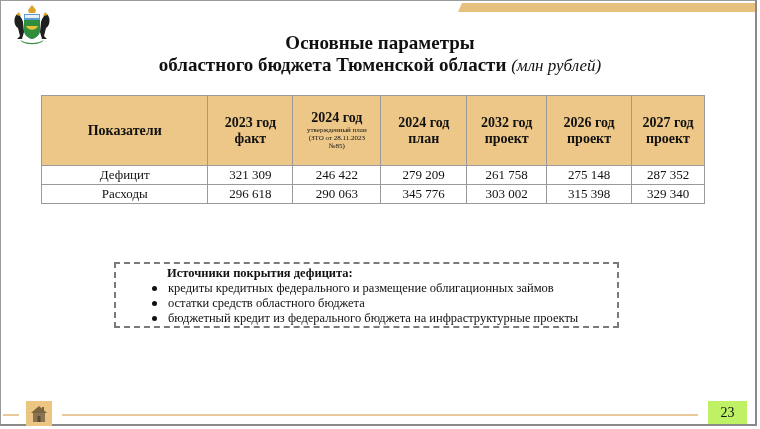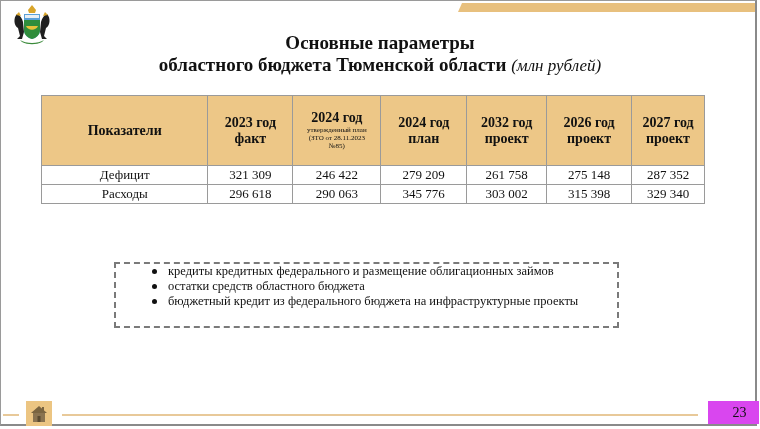--- a/index.html
+++ b/index.html
@@ -53,21 +53,21 @@
     border-radius: 50%; background: #111;
   }
   .footer-line-left { position: absolute; left: 3px; top: 414px; width: 16px; height: 2px; background: #e8c999; }
   .footer-line { position: absolute; left: 62px; top: 414px; width: 636px; height: 2px; background: #e8c999; }
   .home-btn {
     position: absolute; left: 26px; top: 401px; width: 26px; height: 25px;
     background: #ecc582; display: flex; align-items: center; justify-content: center;
   }
   .page-num {
     position: absolute; left: 708px; top: 401px; width: 39px; height: 23px;
-    background: #d946ef; font-size: 14px; display: flex; align-items: center; justify-content: center; padding-left: 12px;
+    background: #bef264; font-size: 14px; display: flex; align-items: center; justify-content: center;
   }
 </style>
 </head>
 <body>
 
 <div class="frame"></div>
 <div class="top-band"></div>
 
 <svg class="emblem" viewBox="0 0 48 42">
   <path d="M20 6 L24 1 L28 6 L27 9 L21 9 Z" fill="#d9a52a"></path>
@@ -130,20 +130,21 @@
       <td>290 063</td>
       <td>345 776</td>
       <td>303 002</td>
       <td>315 398</td>
       <td>329 340</td>
     </tr>
   </tbody>
 </table>
 
 <div class="sources">
+  <div class="head">Источники покрытия дефицита:</div>
   <ul>
     <li>кредиты кредитных федерального и размещение облигационных займов</li>
     <li>остатки средств областного бюджета</li>
     <li>бюджетный кредит из федерального бюджета на инфраструктурные проекты</li>
   </ul>
 </div>
 
 <div class="footer-line-left"></div>
 <div class="footer-line"></div>
 

